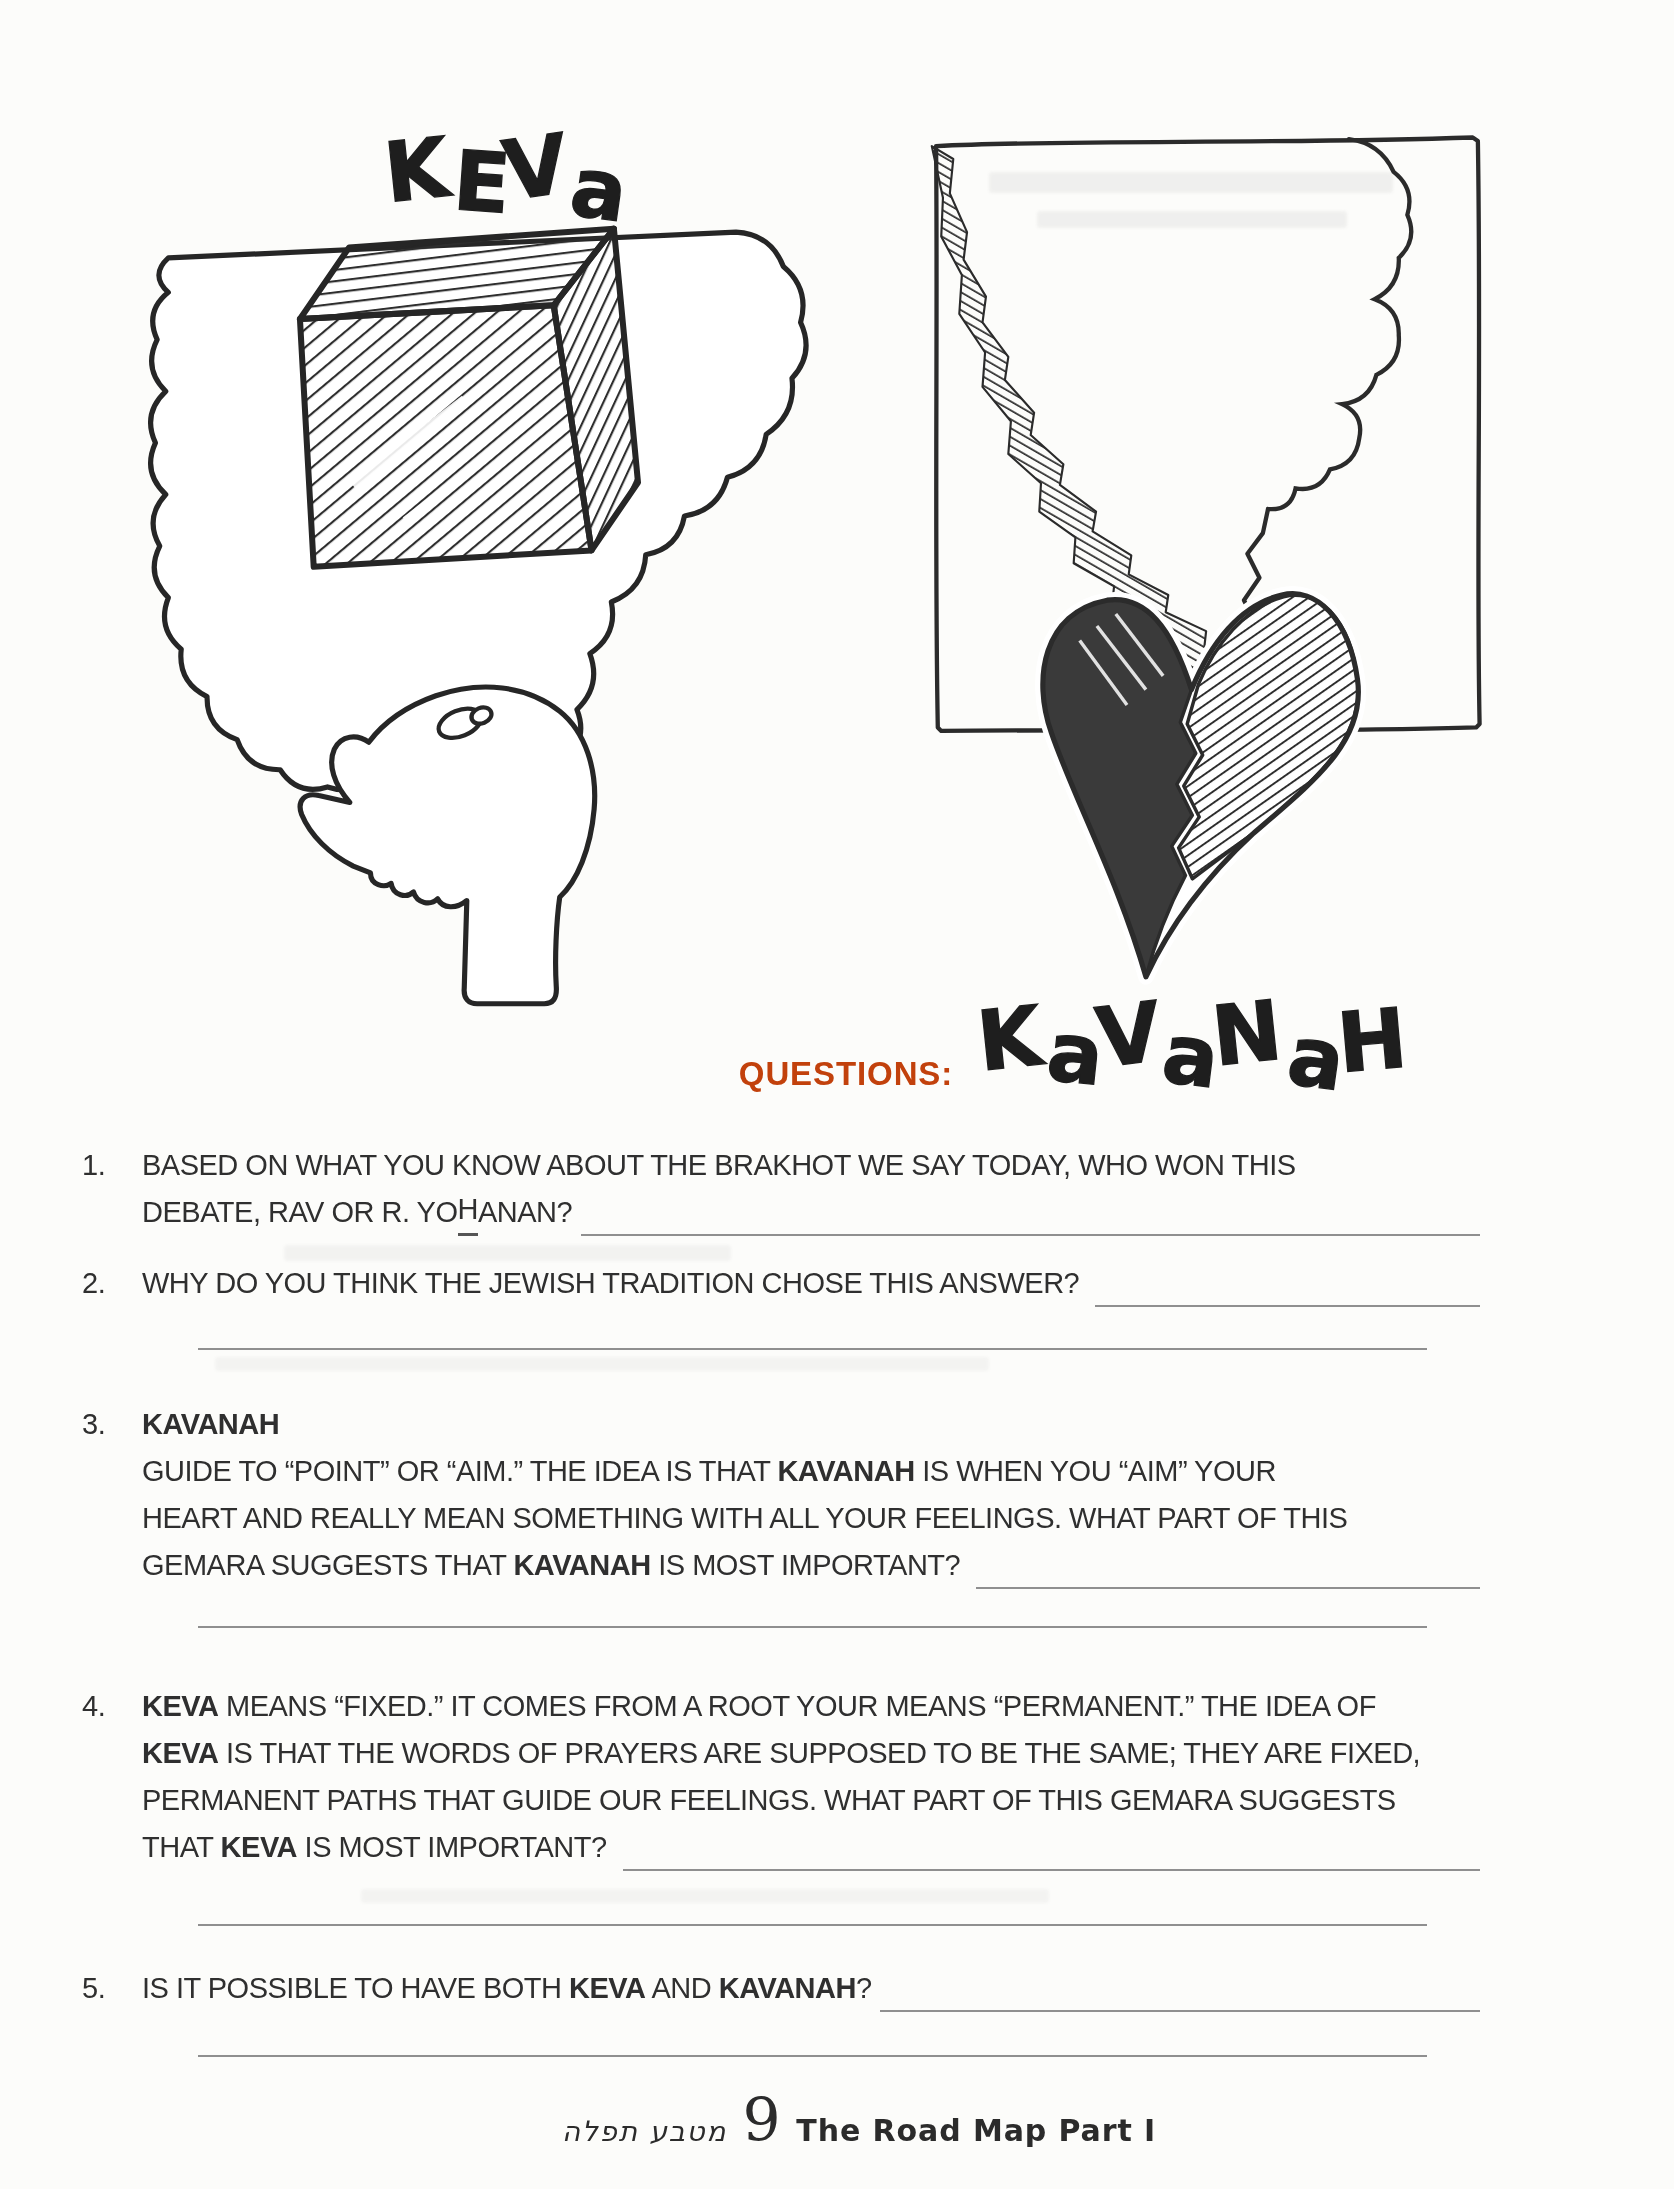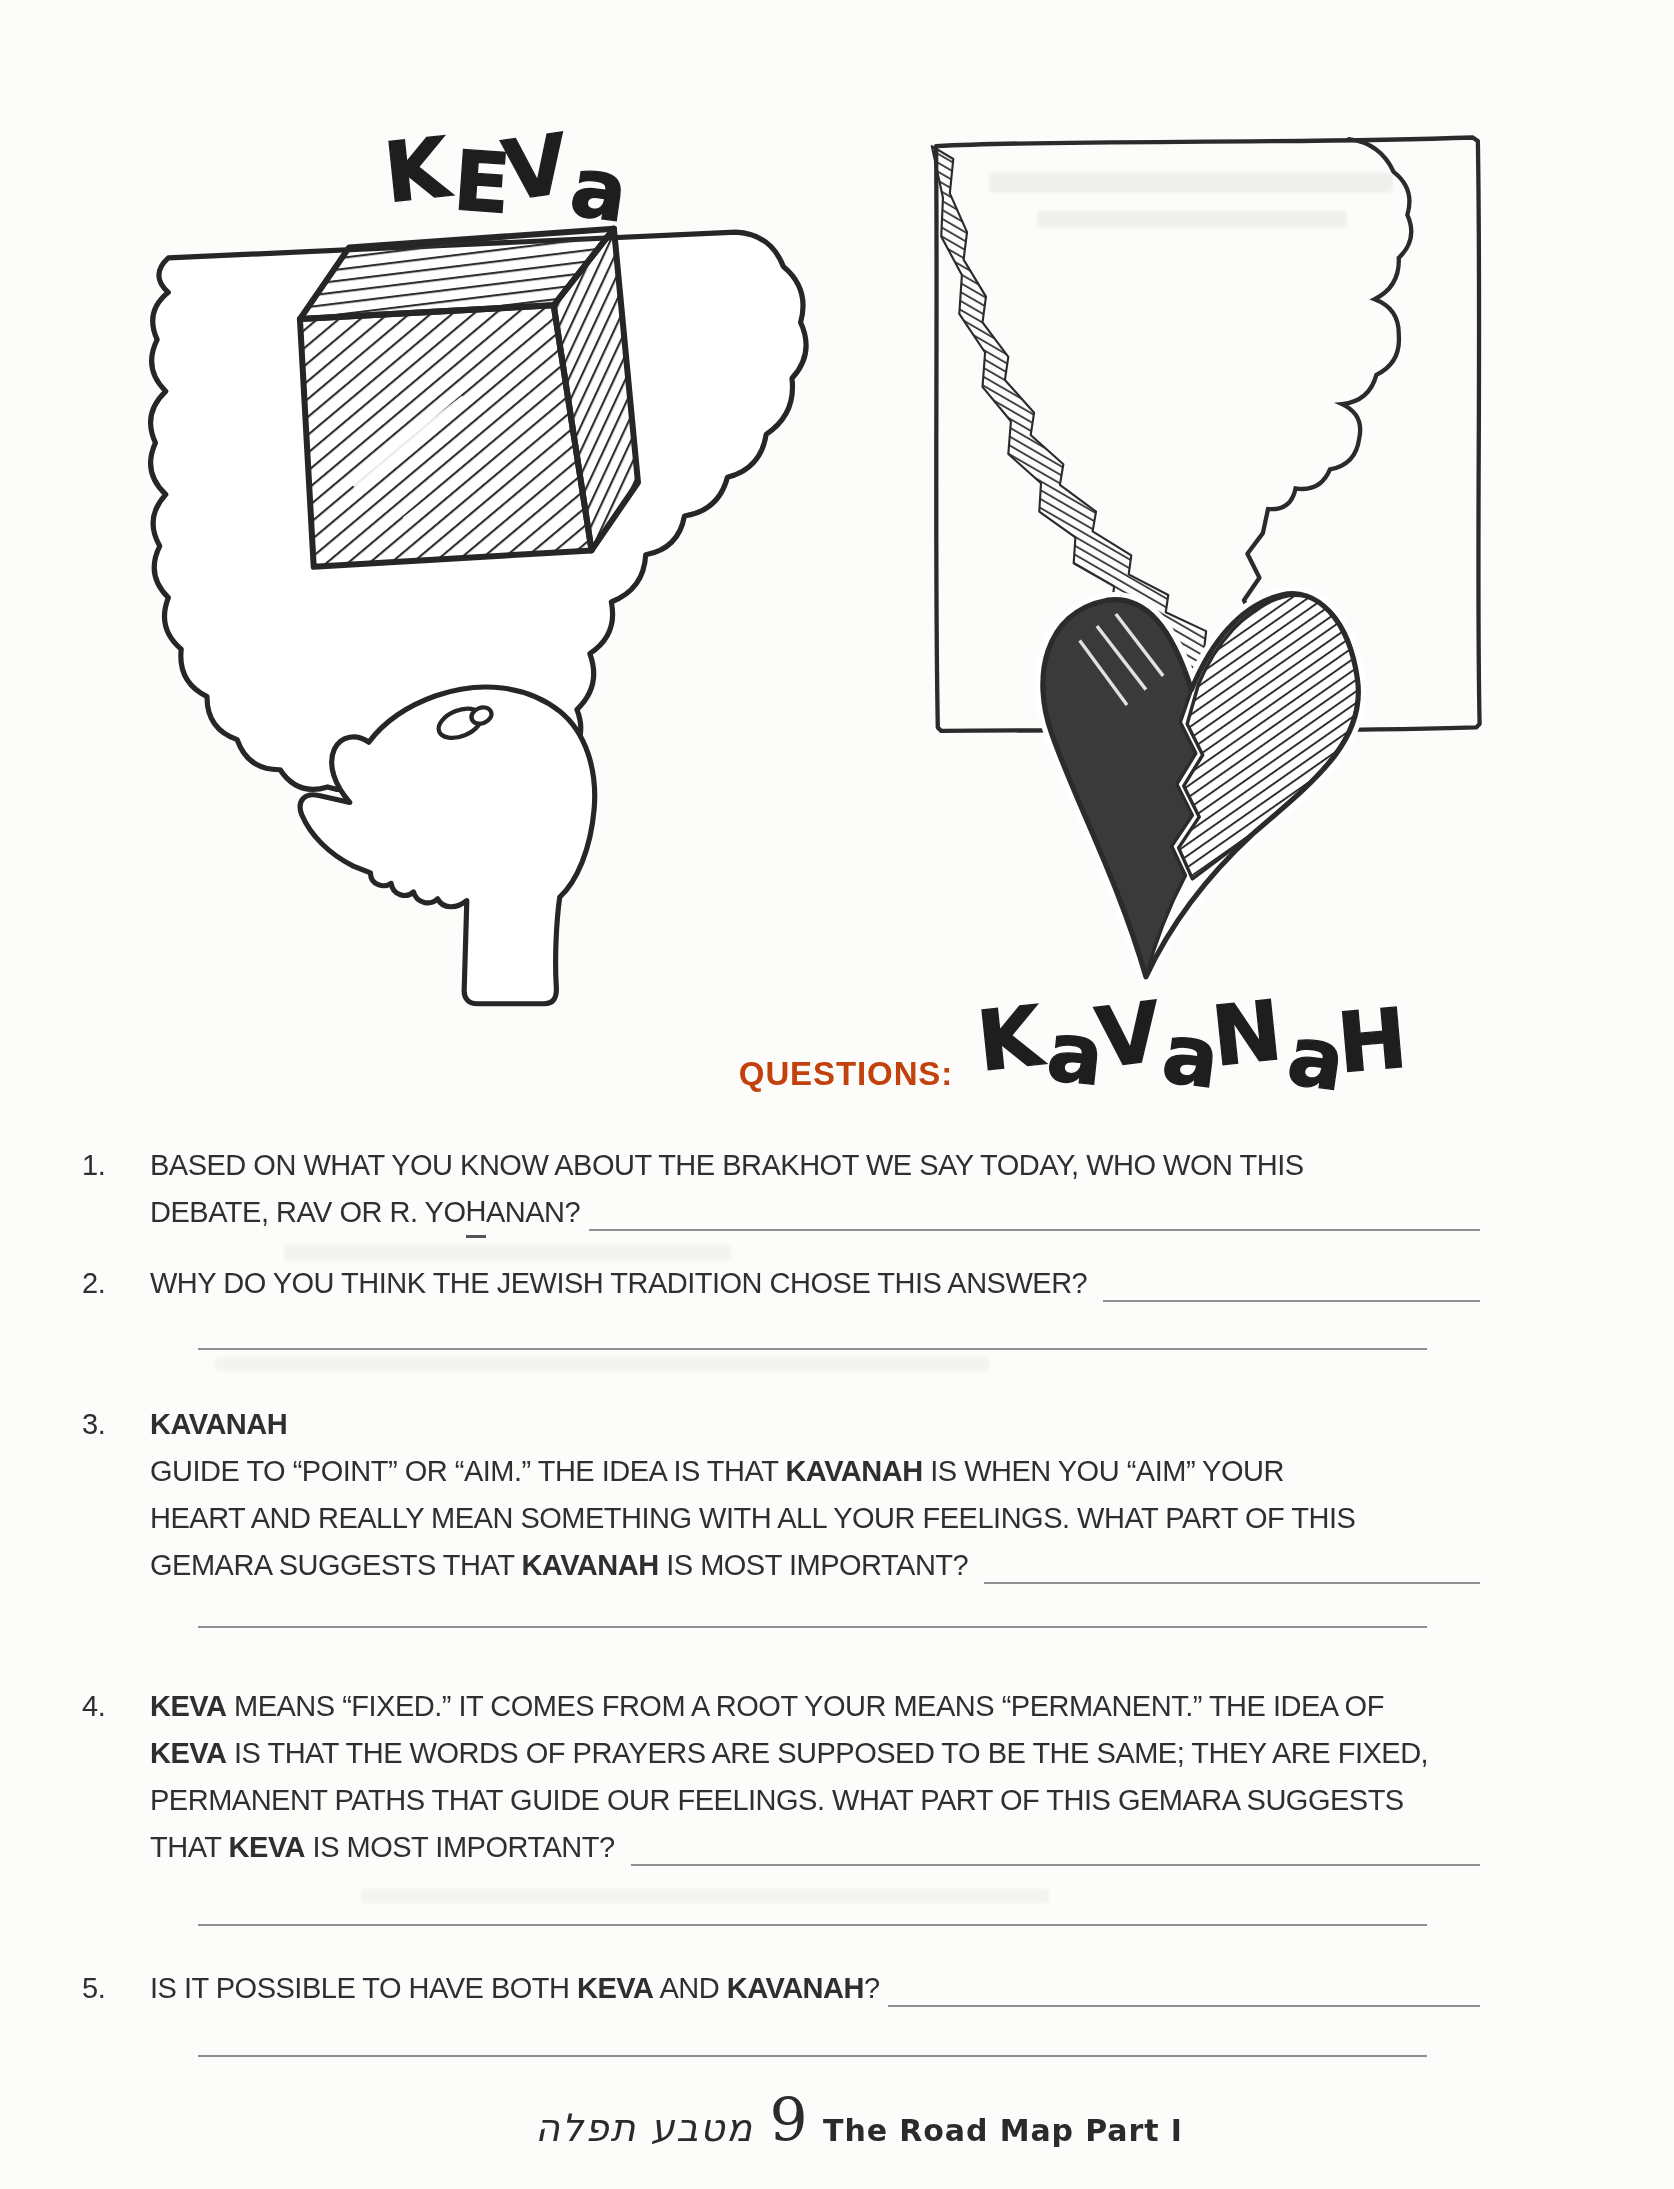--- a/index.html
+++ b/index.html
@@ -28,21 +28,21 @@
   }
   
   #questions{
     position:absolute;left:82px;top:1142px;width:1398px;
     font-size:29px;letter-spacing:-0.5px;color:#2f2f2f;
   }
   .q{display:flex;}
   .q:nth-child(1){margin-bottom:24px;}
   .q-num{flex:0 0 60px;line-height:47px;}
   .q-body{flex:1 1 auto;min-width:0;}
-  .q-line{display:flex;align-items:center;height:47px;line-height:47px;white-space:pre;margin-left:8px;}
+  .q-line{display:flex;align-items:flex-end;height:47px;line-height:47px;white-space:pre;}
   .q-line .seg{flex:0 0 auto;}
   .seg.b{font-weight:bold;}
   .seg.u{border-bottom:3.4px solid #555;}
   .fill{
     flex:1 1 auto;min-width:120px;height:35px;margin-left:8.6px;
     border-bottom:2.6px solid #8f8f8f;
   }
   .extra-line{
     height:0;border-top:2.6px solid #8f8f8f;
     margin-left:56px;width:1229px;
@@ -52,21 +52,21 @@
   #questions .q:nth-child(4) .extra-line{margin-top:53px;margin-bottom:39px;}
   #questions .q:nth-child(5) .extra-line{margin-top:43px;}
   
   #footer{
     position:absolute;left:0;top:2099px;width:100%;
     display:flex;justify-content:center;align-items:baseline;gap:15.5px;
     color:#2b2b2b;
   }
   #footer .hebrew{
     font-family:"DejaVu Sans", sans-serif;font-style:italic;
-    font-size:38px;letter-spacing:1.7px;margin-left:44px;
+    font-size:28px;letter-spacing:1.7px;margin-left:44px;
   }
   #footer .pagenum{
     font-family:"DejaVu Serif", serif;font-size:60px;line-height:43px;
   }
   #footer .series{
     font-family:"DejaVu Sans", sans-serif;font-size:30px;letter-spacing:0.9px;font-weight:bold;
   }
 </style>
 </head>
 <body>

